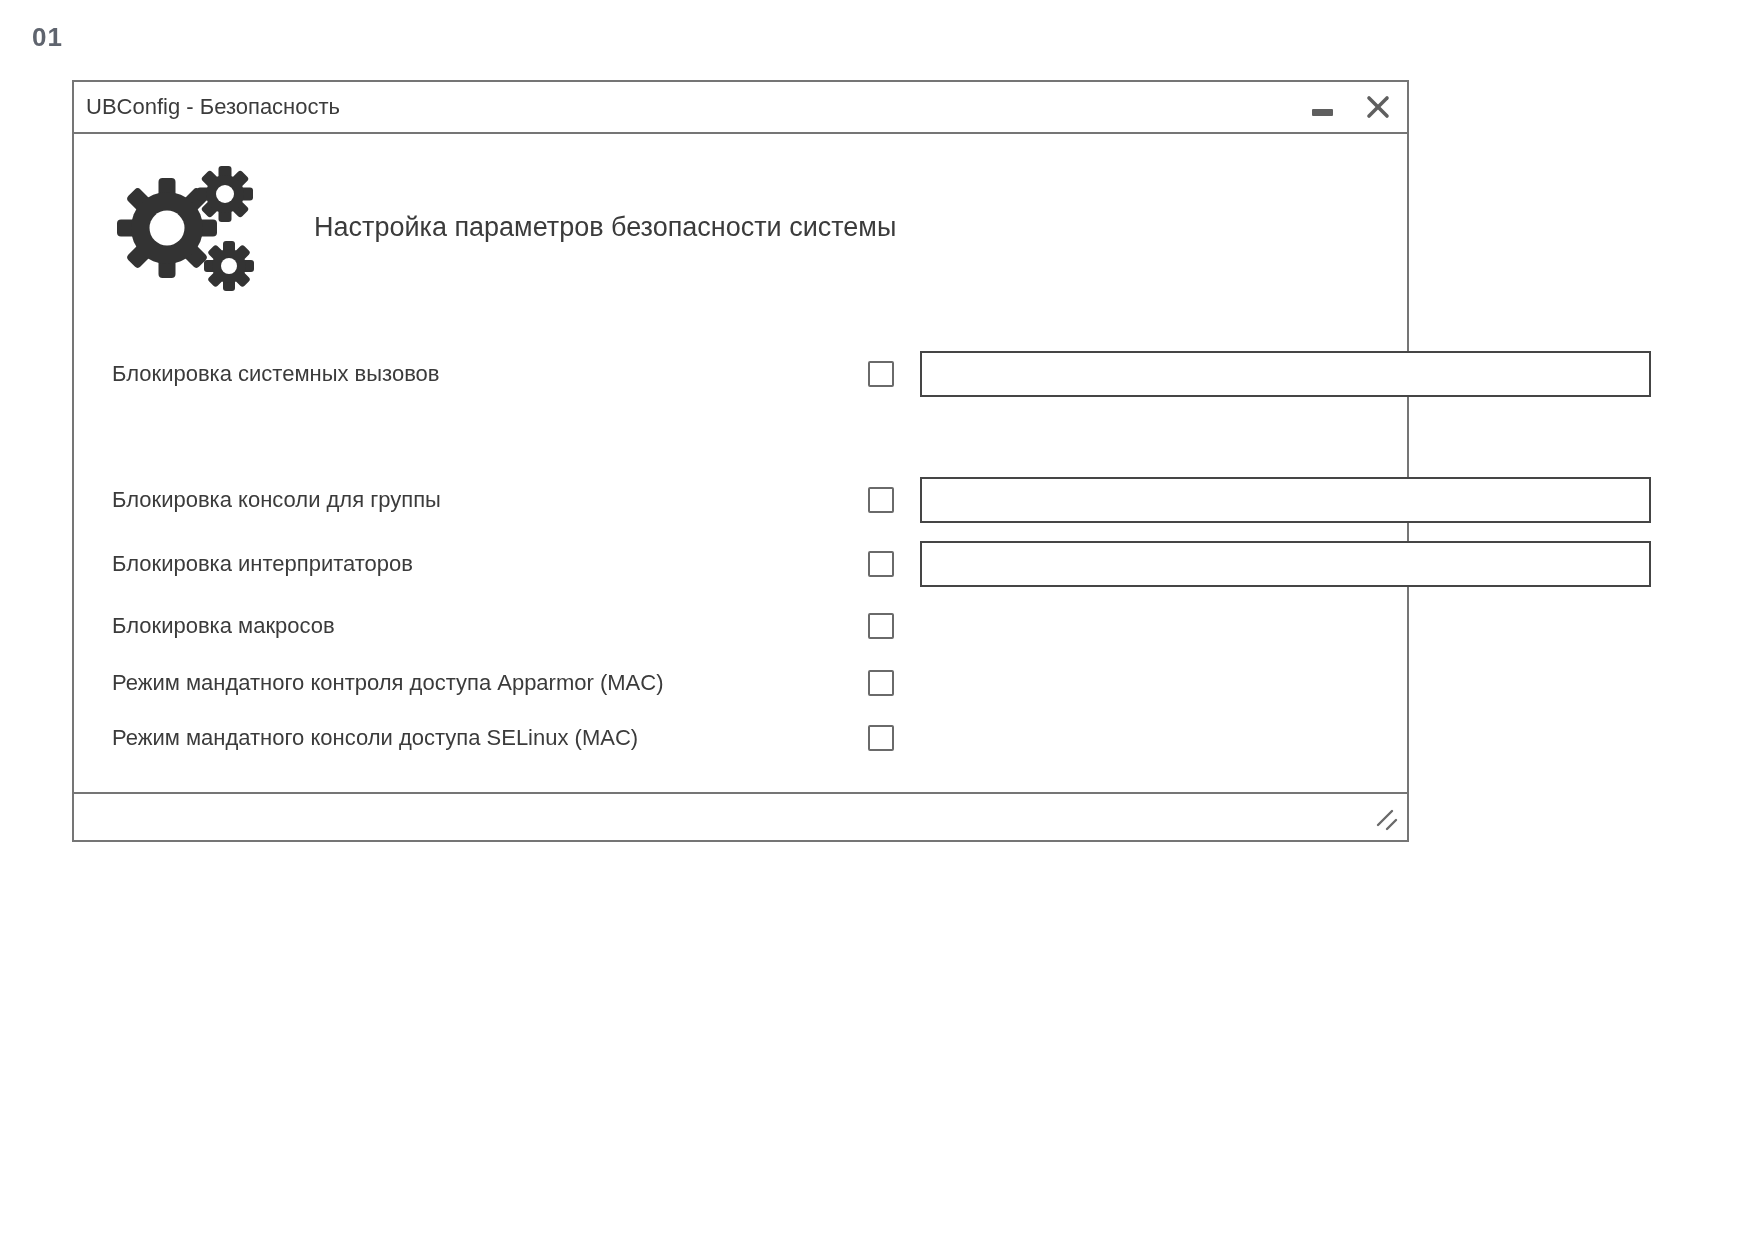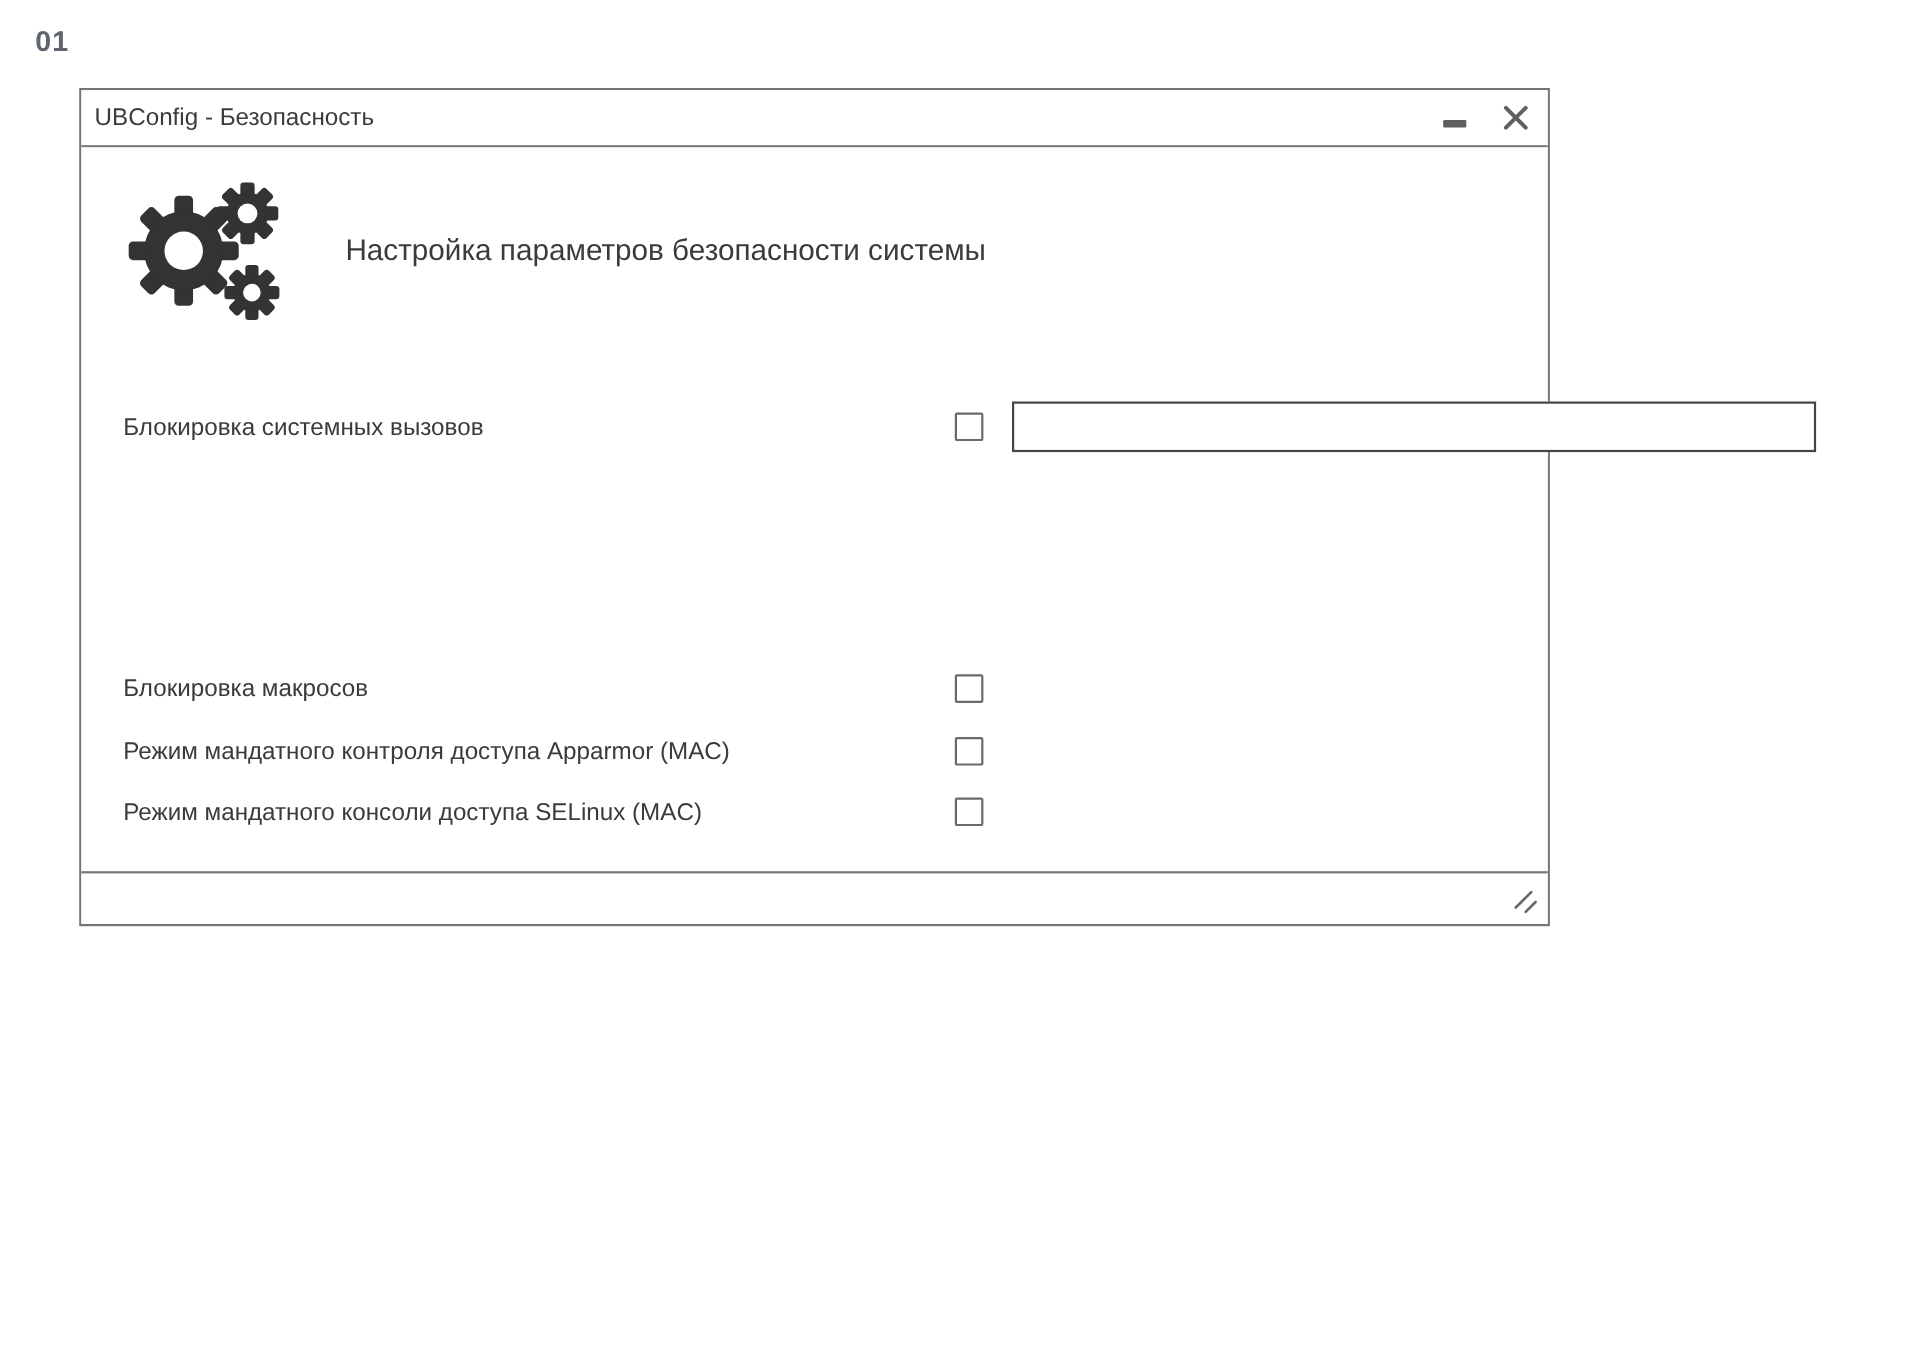--- a/index.html
+++ b/index.html
@@ -206,22 +206,32 @@
           <rect x="-6" y="-25" width="12" height="50" rx="3" transform="rotate(90)"></rect>
           <rect x="-6" y="-25" width="12" height="50" rx="3" transform="rotate(135)"></rect>
           <circle r="17"></circle>
           <circle r="8" fill="#ffffff"></circle>
         </g>
       </svg>
 
       <div class="header-text">Настройка параметров безопасности системы</div>
 
       <div class="rows" id="rows">
-          <div class="row" style="top: 231px;">
+          <div class="row" style="top: 217px;">
           <span class="row-label">Блокировка системных вызовов</span>
+          <span class="checkbox" role="checkbox" aria-checked="false"></span>
+          <input class="row-input" type="text" style="">
+        </div>
+          <div class="row" style="top: 343px;">
+          <span class="row-label">Блокировка консоли для группы</span>
+          <span class="checkbox" role="checkbox" aria-checked="false"></span>
+          <input class="row-input" type="text" style="">
+        </div>
+          <div class="row" style="top: 407px;">
+          <span class="row-label">Блокировка интерпритаторов</span>
           <span class="checkbox" role="checkbox" aria-checked="false"></span>
           <input class="row-input" type="text" style="">
         </div>
           <div class="row" style="top: 469px;">
           <span class="row-label">Блокировка макросов</span>
           <span class="checkbox" role="checkbox" aria-checked="false"></span>
 
         </div>
           <div class="row" style="top: 526px;">
           <span class="row-label">Режим мандатного контроля доступа Apparmor (MAC)</span>

